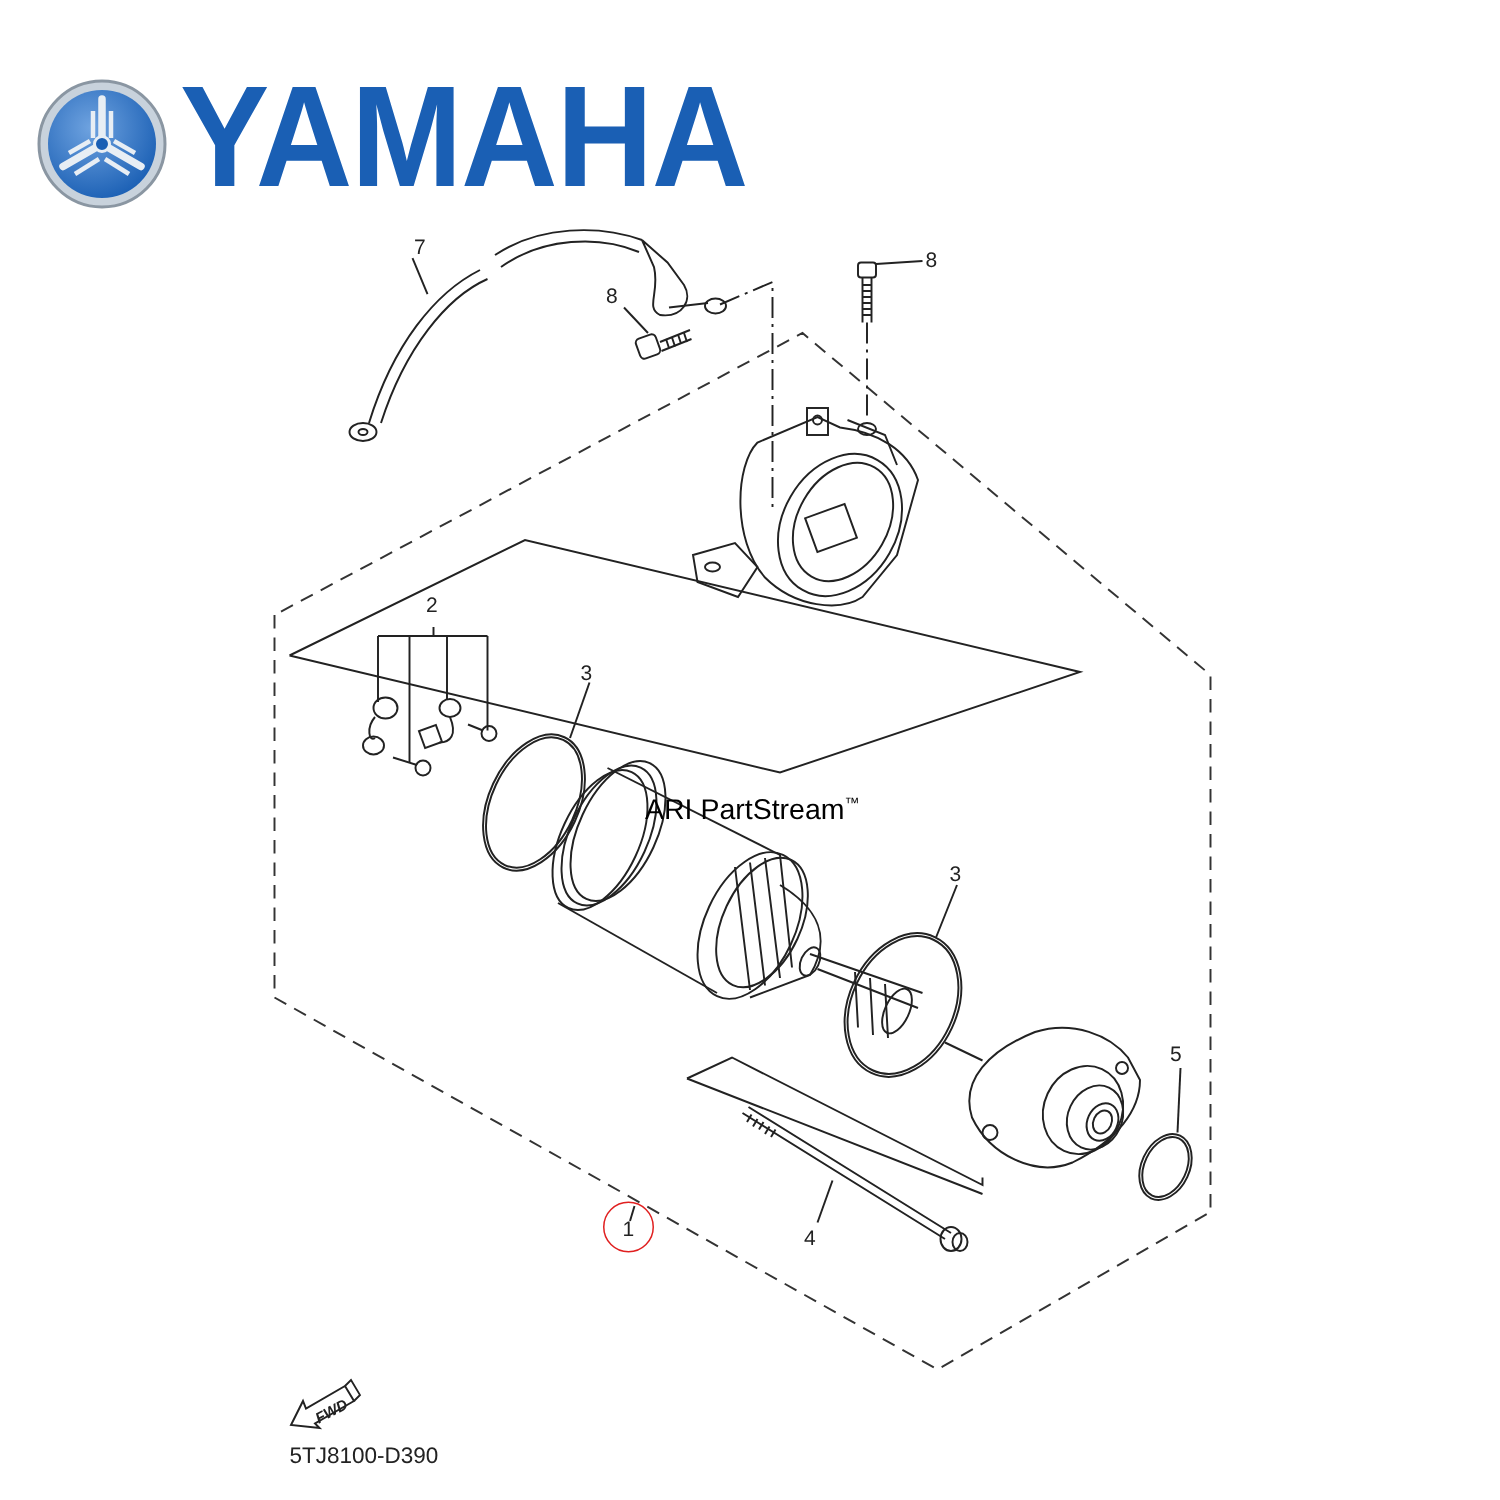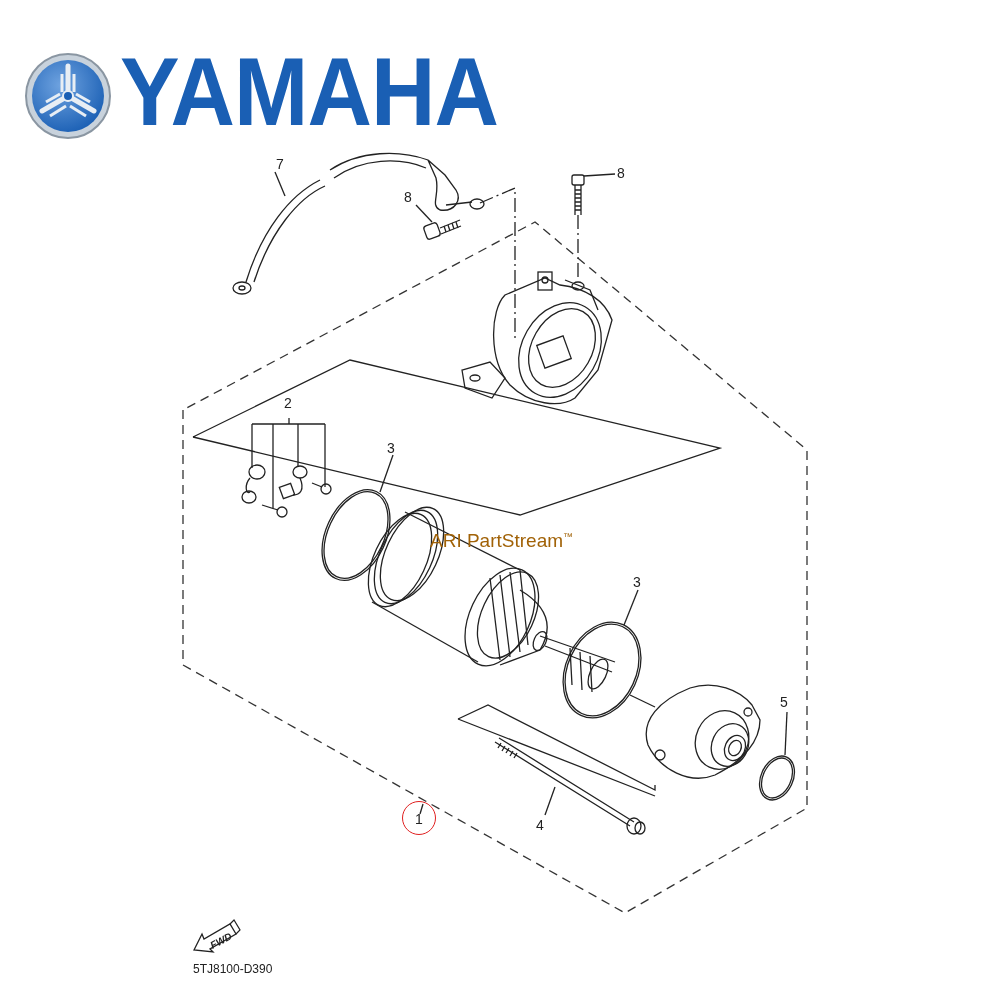--- a/index.html
+++ b/index.html
@@ -2,23 +2,23 @@
 <html><head>
 <meta charset="utf-8">
 <style>
   html, body { margin: 0; padding: 0; background: #ffffff; }
   body { width: 1000px; height: 1000px; position: relative; overflow: hidden; font-family: "Liberation Sans", sans-serif; }
   .logo { position: absolute; left: 24px; top: 52px; width: 390px; height: 92px; }
   .logo-emblem { position: absolute; left: 0; top: 0; width: 88px; height: 88px; }
   .logo-text { position: absolute; left: 96px; top: -8px; font-family: "Liberation Sans", sans-serif; font-weight: bold; font-size: 96px; color: #1a5fb4; letter-spacing: -1px; transform: scaleX(0.93); transform-origin: left top; line-height: 1; }
   .diagram { position: absolute; left: 0; top: 0; width: 1000px; height: 1000px; }
   .callout { position: absolute; font-family: "Liberation Sans", sans-serif; font-size: 14px; color: #222; line-height: 1; }
-  .watermark { position: absolute; left: 430px; top: 530px; font-family: "Liberation Sans", sans-serif; font-size: 19px; color: #a16207; }
+  .watermark { position: absolute; left: 430px; top: 530px; font-family: "Liberation Sans", sans-serif; font-size: 19px; color: #000000; }
   .watermark sup { font-size: 10px; }
-  .figure-code { position: absolute; left: 193px; top: 962px; font-family: "Liberation Sans", sans-serif; font-size: 12px; color: #222; }
+  .figure-code { position: absolute; left: 193px; top: 962px; font-family: "Liberation Sans", sans-serif; font-size: 15px; color: #222; }
   .fwd { position: absolute; left: 192px; top: 912px; width: 50px; height: 42px; }
   .selected-ring { position: absolute; left: 402px; top: 801px; width: 34px; height: 34px; border: 1.5px solid #e02020; border-radius: 50%; box-sizing: border-box; }
 </style>
 </head>
 <body>
 
 <div class="logo">
   <svg class="logo-emblem" viewBox="0 0 88 88">
     <defs>
       <radialGradient id="g1" cx="40%" cy="35%" r="70%">

